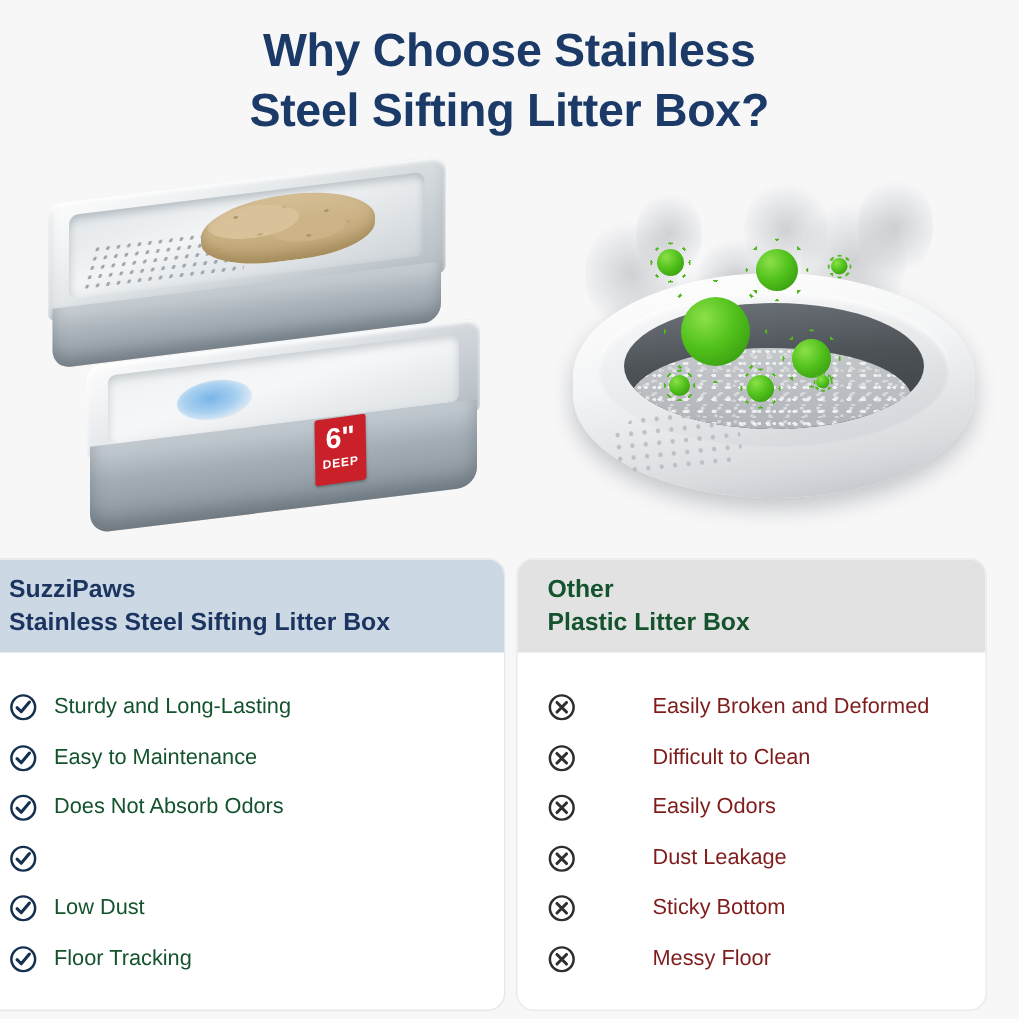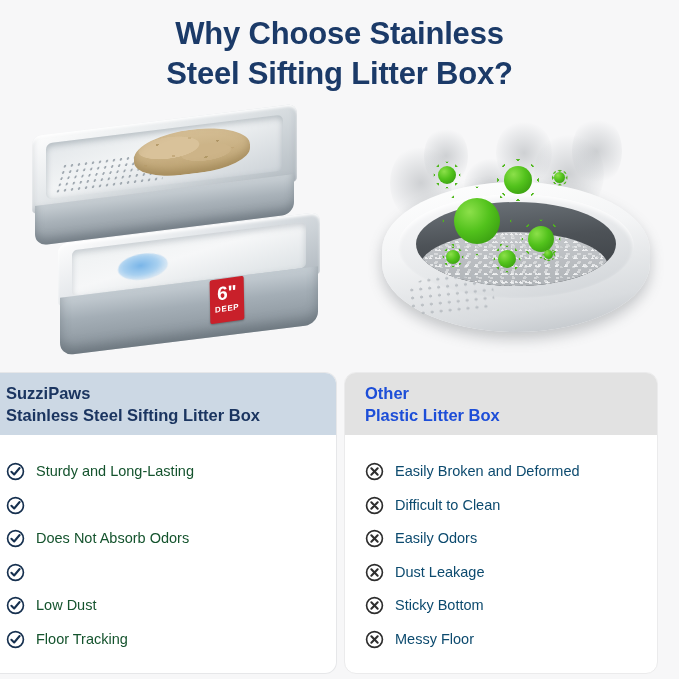--- a/index.html
+++ b/index.html
@@ -346,21 +346,21 @@
     font-size: 16.5px;
     font-weight: bold;
     line-height: 22px;
   }
   .head-sub {
     font-size: 16.5px;
     font-weight: bold;
     line-height: 23px;
   }
   .card.left .head-brand, .card.left .head-sub { color: #1b3560; }
-  .card.right .head-brand, .card.right .head-sub { color: #1d4ed8; }
+  .card.right .head-brand, .card.right .head-sub { color: #14532d; }
 
   .feature-list {
     list-style: none;
     margin: 0;
     padding: 20px 0 0 0;
   }
   .feature {
     display: flex;
     align-items: center;
     height: 33.5px;
@@ -372,21 +372,21 @@
     height: 19px;
     margin-right: 11px;
     display: block;
   }
   .feature .txt {
     font-size: 14.5px;
     color: #14532d;
     line-height: 19px;
     white-space: nowrap;
   }
-  .card.right .feature .txt { color: #0c4a6e; }
+  .card.right .feature .txt { color: #7f1d1d; margin-left: 40px; }
 </style>
 </head>
 <body>
 
 <div class="title">
   <span class="line">Why Choose Stainless</span>
   <span class="line">Steel Sifting Litter Box?</span>
 </div>
 
 <div class="hero">
@@ -458,20 +458,21 @@
           <circle cx="12" cy="12" r="10" fill="none" stroke="#16304f" stroke-width="2.1"></circle>
           <path d="M6.8 12.4 L10.3 15.8 L17.2 7.6" fill="none" stroke="#16304f" stroke-width="2.6" stroke-linecap="round" stroke-linejoin="round"></path>
         </svg>
         <span class="txt">Sturdy and Long-Lasting</span>
       </li>
       <li class="feature">
         <svg class="ico" viewBox="0 0 24 24">
           <circle cx="12" cy="12" r="10" fill="none" stroke="#16304f" stroke-width="2.1"></circle>
           <path d="M6.8 12.4 L10.3 15.8 L17.2 7.6" fill="none" stroke="#16304f" stroke-width="2.6" stroke-linecap="round" stroke-linejoin="round"></path>
         </svg>
+        <span class="txt">Easy to Maintenance</span>
       </li>
       <li class="feature">
         <svg class="ico" viewBox="0 0 24 24">
           <circle cx="12" cy="12" r="10" fill="none" stroke="#16304f" stroke-width="2.1"></circle>
           <path d="M6.8 12.4 L10.3 15.8 L17.2 7.6" fill="none" stroke="#16304f" stroke-width="2.6" stroke-linecap="round" stroke-linejoin="round"></path>
         </svg>
         <span class="txt">Does Not Absorb Odors</span>
       </li>
       <li class="feature">
         <svg class="ico" viewBox="0 0 24 24">

